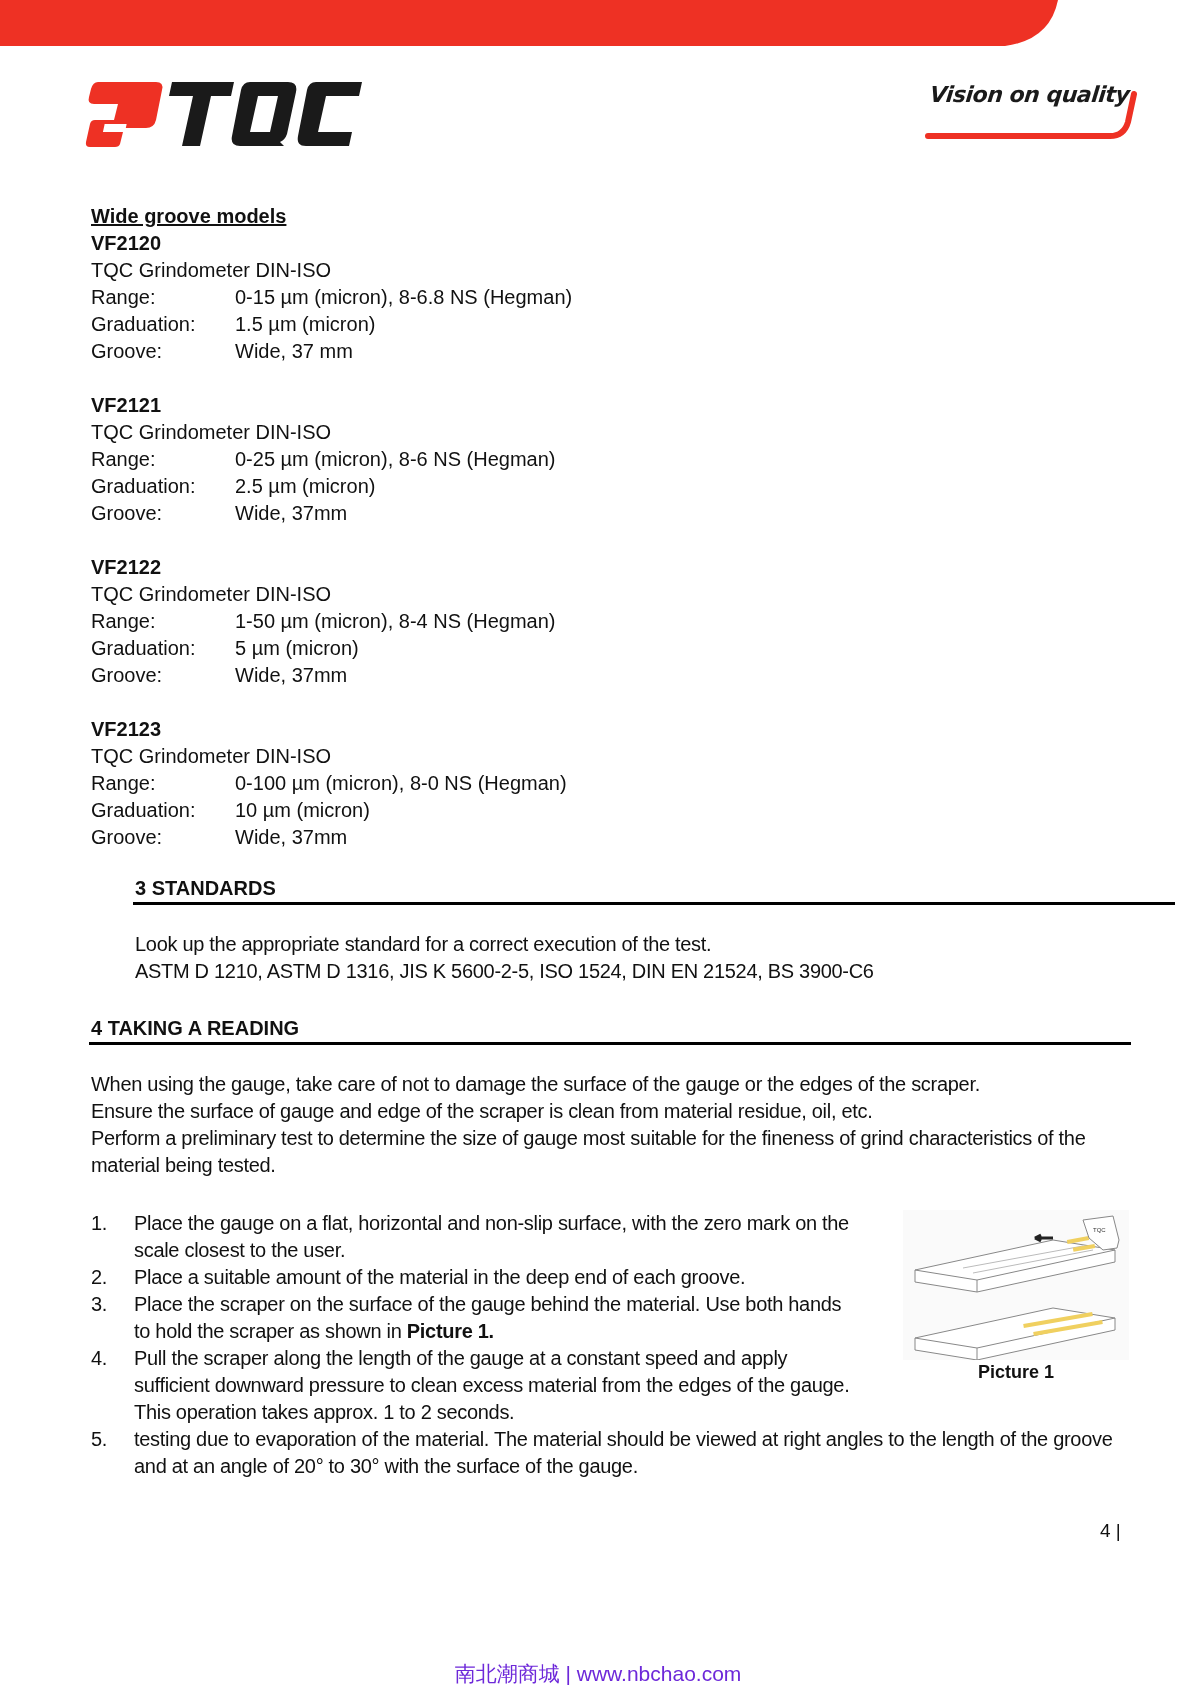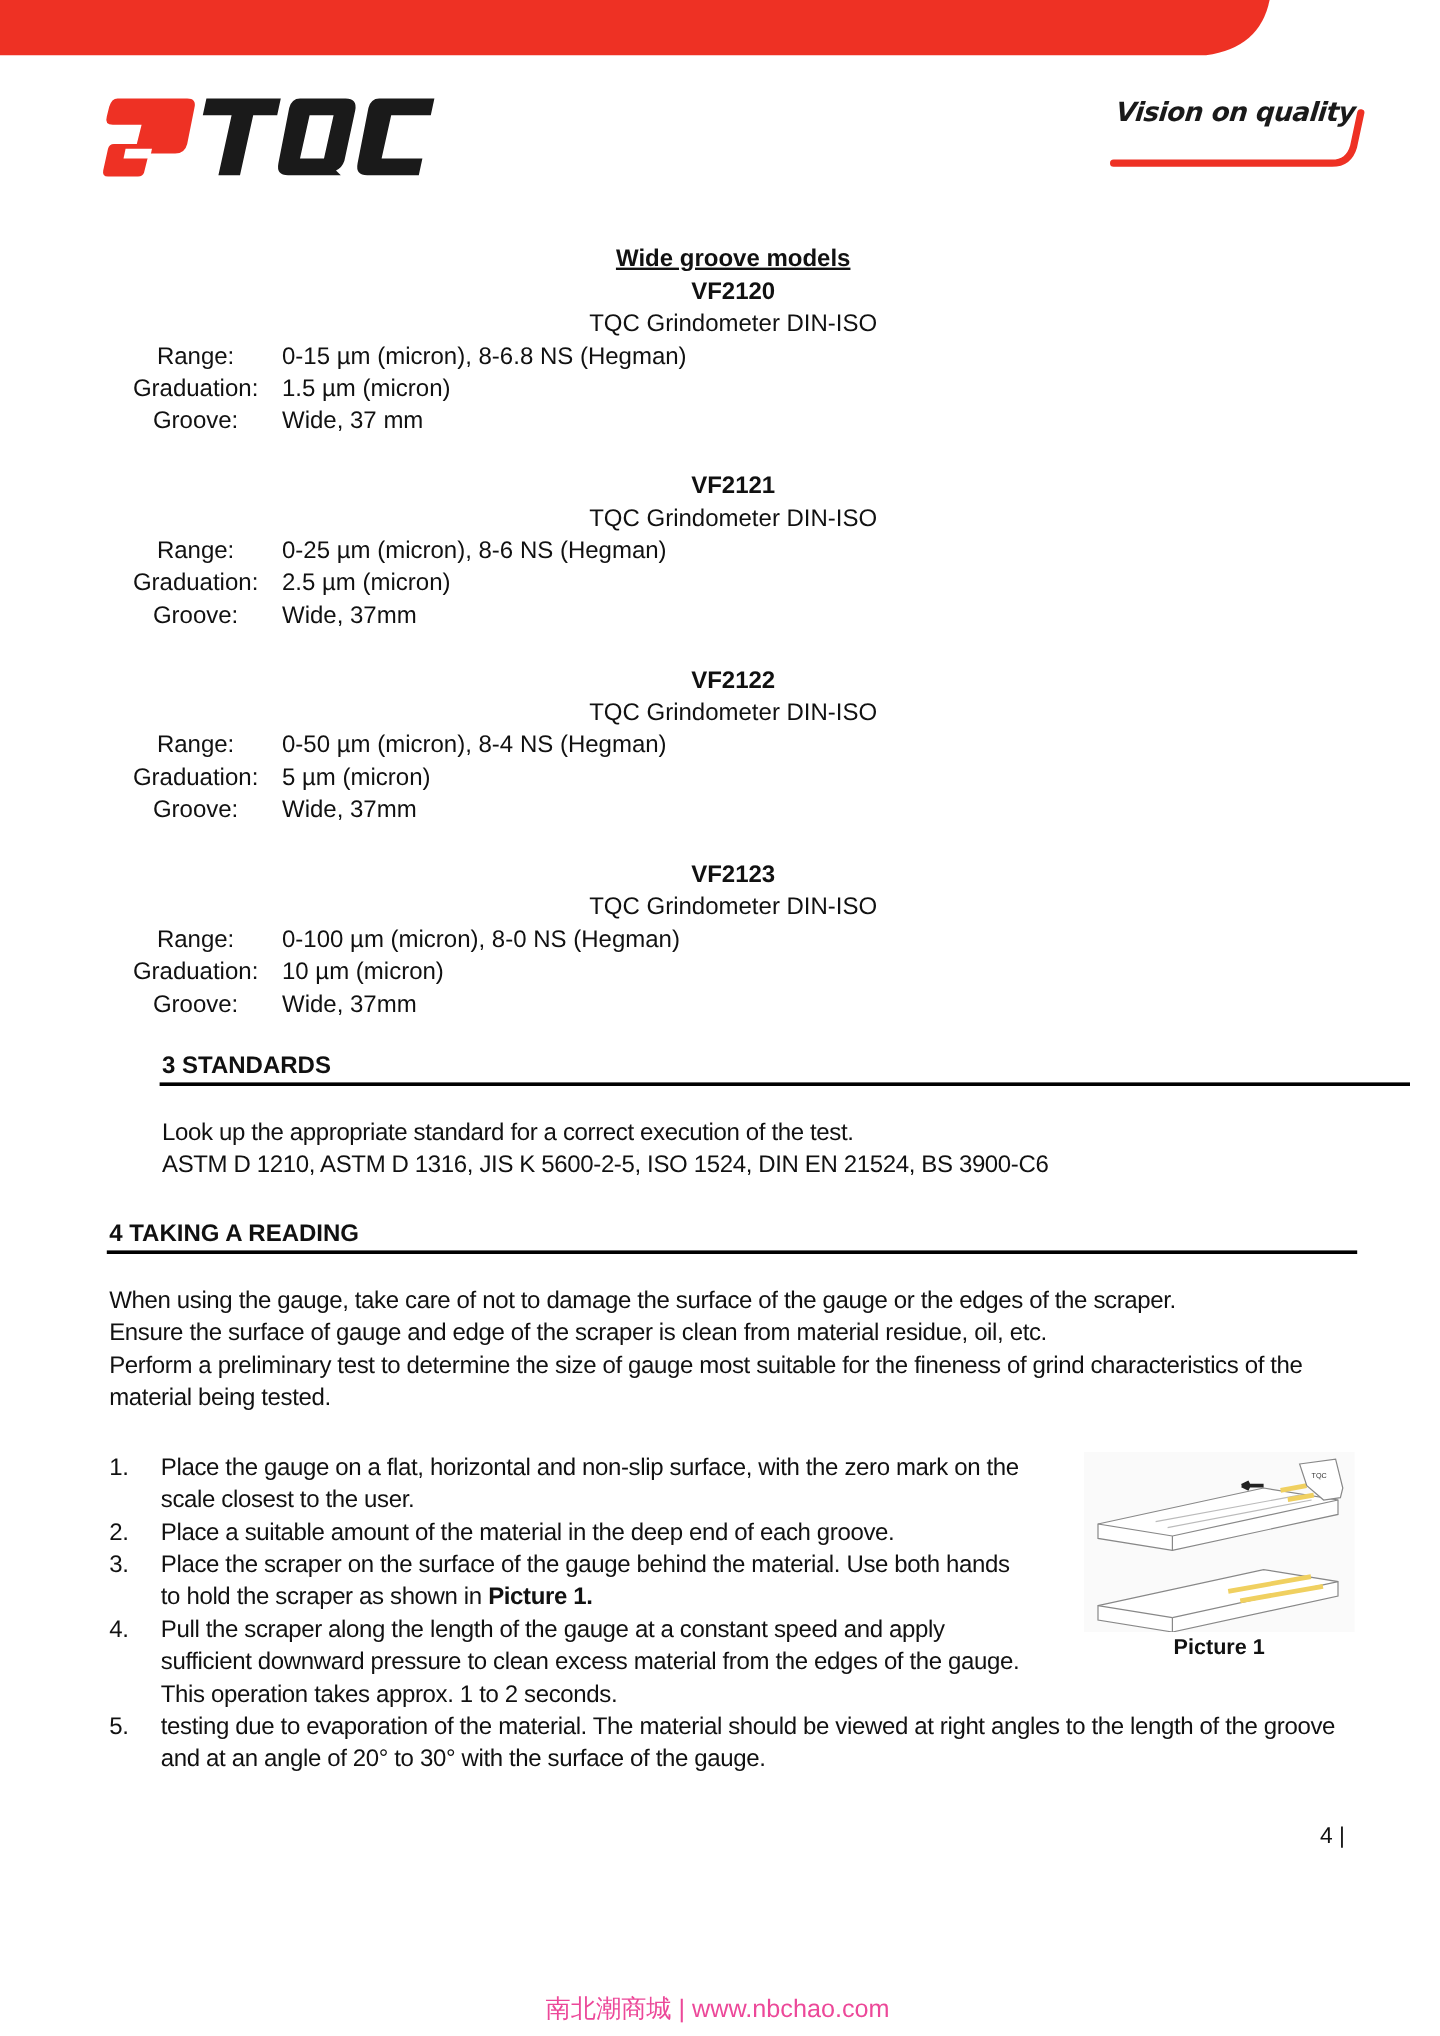--- a/index.html
+++ b/index.html
@@ -22,21 +22,21 @@
   .section-rule { height: 3px; background: #000; width: 1042px; margin-left: -2px; margin-top: 2px; }
   .para { font-size: 20px; line-height: 27px; letter-spacing: -0.3px; }
   ol.steps { list-style: none; margin: 0; padding: 0; }
   ol.steps li { display: flex; font-size: 20px; line-height: 27px; letter-spacing: -0.3px; }
   .step-num { width: 43px; flex: none; }
   .step-text { flex: 1; }
   #picture-figure { left: 903px; top: 1210px; width: 226px; height: 180px; }
   .caption { position: absolute; left: 0; top: 152px; width: 226px; text-align: center;
              font-weight: bold; font-size: 18px; }
   #page-number { left: 1100px; top: 1520px; font-size: 19px; }
-  #footer { left: 0; width: 1196px; top: 1660px; text-align: center; font-size: 21px; color: #ec4899; }
+  #footer { left: 0; width: 1196px; top: 1660px; text-align: center; font-size: 21px; color: #6d28d9; }
 </style>
 </head>
 <body>
 
 <svg id="top-band" class="abs" viewBox="0 0 1200 48" preserveAspectRatio="none">
   <path d="M0 0 H1058 Q1050 40 1005 46 H0 Z" fill="#ee3124"></path>
 </svg>
 
 <svg id="logo" class="abs" viewBox="0 0 280 68">
   <g>
@@ -50,21 +50,21 @@
   </g>
 </svg>
 
 <div id="tagline" class="abs">
   <span class="tagline-text">Vision on quality</span>
   <svg style="position:absolute;left:0;top:0" width="220" height="70">
     <path d="M10 58 H192 Q206 58 210 44 L216 16" stroke="#ee3124" stroke-width="6" fill="none" stroke-linecap="round"></path>
   </svg>
 </div>
 
-<div class="abs content" style="top:203px;text-align:center;">
+<div class="abs content" style="top:203px;">
   <div class="u-heading">Wide groove models</div>
 
   <div class="model-block">
     <div class="model-code">VF2120</div>
     <div>TQC Grindometer DIN-ISO</div>
     <div class="spec-row">
         <span class="spec-label">Range:</span>
         <span>0-15 µm (micron), 8-6.8 NS (Hegman)</span>
       </div>
     <div class="spec-row">
@@ -92,21 +92,21 @@
         <span class="spec-label">Groove:</span>
         <span>Wide, 37mm</span>
       </div>
   </div>
 
   <div class="model-block">
     <div class="model-code">VF2122</div>
     <div>TQC Grindometer DIN-ISO</div>
     <div class="spec-row">
         <span class="spec-label">Range:</span>
-        <span>0-50 µm (micron), 8-4 NS (Hegman)</span>
+        <span>1-50 µm (micron), 8-4 NS (Hegman)</span>
       </div>
     <div class="spec-row">
         <span class="spec-label">Graduation:</span>
         <span>5 µm (micron)</span>
       </div>
     <div class="spec-row">
         <span class="spec-label">Groove:</span>
         <span>Wide, 37mm</span>
       </div>
   </div>

